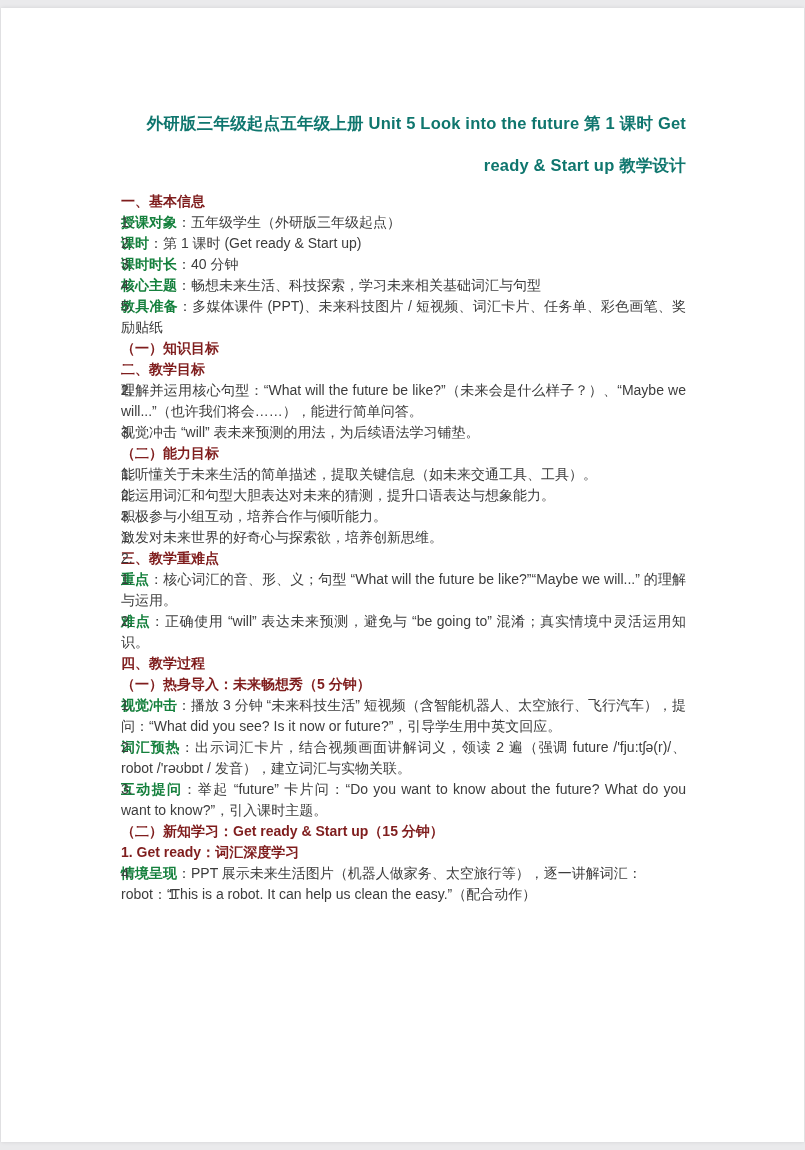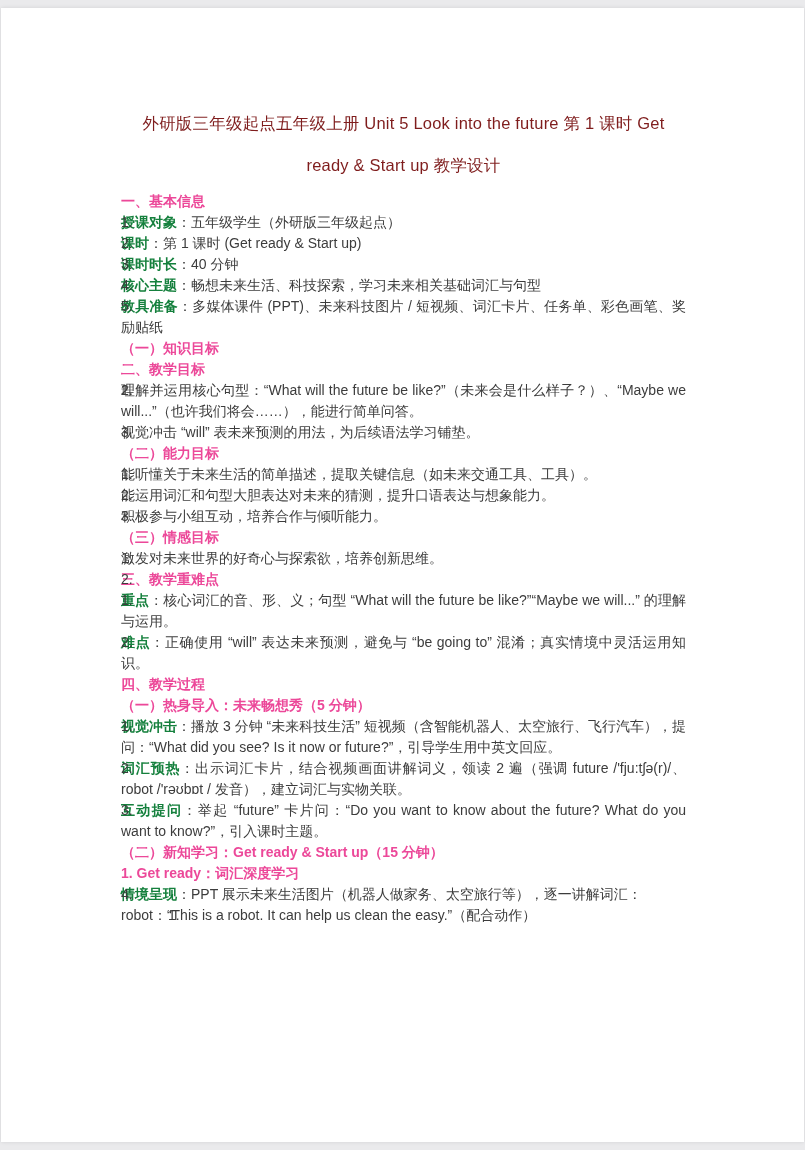--- a/index.html
+++ b/index.html
@@ -9,28 +9,28 @@
     font-family:"Liberation Sans","DejaVu Sans",sans-serif;
   }
   .paper{
     position:absolute;left:1px;top:8px;width:803px;height:1134px;
     background:#ffffff;box-shadow:0 0 4px rgba(0,0,0,0.10);
   }
   .content{
     position:absolute;left:120px;top:0;width:565px;color:#3c3c3c;
   }
   .doc-title{
-    margin-top:94px;font-size:16.5px;font-weight:normal;line-height:42px;
-    text-align:center;color:#7f1d1d;letter-spacing:.2px;
+    margin-top:94px;font-size:16.5px;font-weight:bold;line-height:42px;
+    text-align:right;color:#0f766e;letter-spacing:.2px;
   }
   .body-text{
     margin-top:5px;font-size:14px;line-height:21px;
   }
   .body-text p{margin:0;padding:0;}
-  .h{font-weight:bold;color:#ec4899;}
+  .h{font-weight:bold;color:#7f1d1d;}
   .li{position:relative;padding-left:68px;text-align:justify;}
   .li .num{position:absolute;left:0;top:0;font-weight:normal;}
   .sub{position:relative;padding-left:95px;text-align:justify;}
   .sub .num{position:absolute;left:47px;top:0;}
   .bold{font-weight:bold;color:#15803d;}
 </style>
 </head>
 <body>
 
 <div class="paper">
@@ -48,21 +48,20 @@
         <p class="li"><span class="num">5.</span><span class="bold">教具准备</span><span>：多媒体课件 (PPT)、未来科技图片 / 短视频、词汇卡片、任务单、彩色画笔、奖励贴纸</span></p>
         <p class="h">（一）知识目标</p>
         <p class="h">二、教学目标</p>
         <p class="li"><span class="num">1.</span></p>
         <p class="li"><span class="num">2.</span><span>理解并运用核心句型：“What will the future be like?”（未来会是什么样子？）、“Maybe we will...”（也许我们将会……），能进行简单问答。</span></p>
         <p class="li"><span class="num">3.</span><span>视觉冲击 “will” 表未来预测的用法，为后续语法学习铺垫。</span></p>
         <p class="h">（二）能力目标</p>
         <p class="li"><span class="num">1.</span><span>能听懂关于未来生活的简单描述，提取关键信息（如未来交通工具、工具）。</span></p>
         <p class="li"><span class="num">2.</span><span>能运用词汇和句型大胆表达对未来的猜测，提升口语表达与想象能力。</span></p>
         <p class="li"><span class="num">3.</span><span>积极参与小组互动，培养合作与倾听能力。</span></p>
-        <p class="h">（三）情感目标</p>
         <p class="li"><span class="num">1.</span><span>激发对未来世界的好奇心与探索欲，培养创新思维。</span></p>
         <p class="li"><span class="num">2.</span></p>
         <p class="h">三、教学重难点</p>
         <p class="li"><span class="num">1.</span><span class="bold">重点</span><span>：核心词汇的音、形、义；句型 “What will the future be like?”“Maybe we will...” 的理解与运用。</span></p>
         <p class="li"><span class="num">2.</span><span class="bold">难点</span><span>：正确使用 “will” 表达未来预测，避免与 “be going to” 混淆；真实情境中灵活运用知识。</span></p>
         <p class="h">四、教学过程</p>
         <p class="h">（一）热身导入：未来畅想秀（5 分钟）</p>
         <p class="li"><span class="num">1.</span><span class="bold">视觉冲击</span><span>：播放 3 分钟 “未来科技生活” 短视频（含智能机器人、太空旅行、飞行汽车），提问：“What did you see? Is it now or future?”，引导学生用中英文回应。</span></p>
         <p class="li"><span class="num">2.</span><span class="bold">词汇预热</span><span>：出示词汇卡片，结合视频画面讲解词义，领读 2 遍（强调 future /'fju:tʃə(r)/、robot /'rəʊbɒt / 发音），建立词汇与实物关联。</span></p>
         <p class="li"><span class="num">3.</span><span class="bold">互动提问</span><span>：举起 “future” 卡片问：“Do you want to know about the future? What do you want to know?”，引入课时主题。</span></p>

